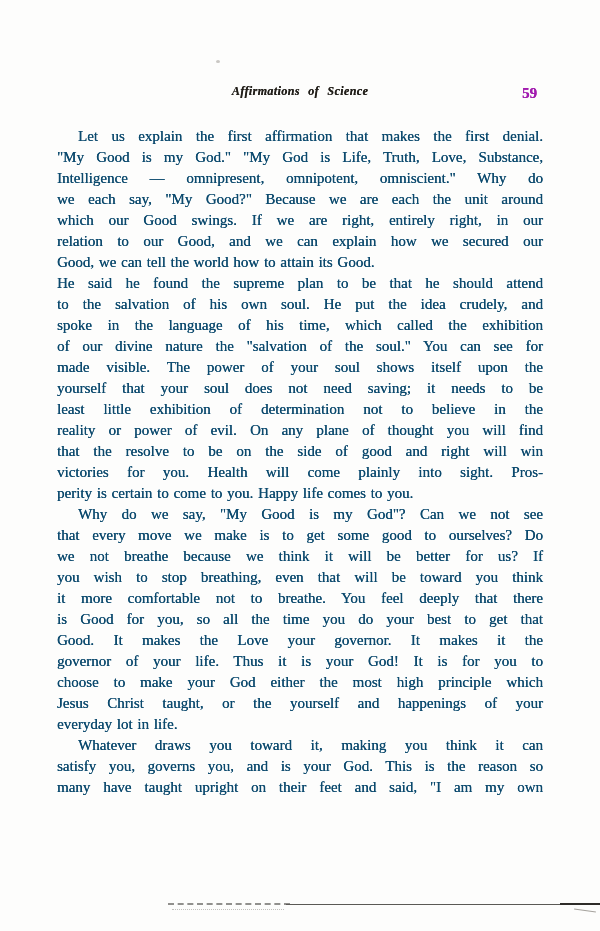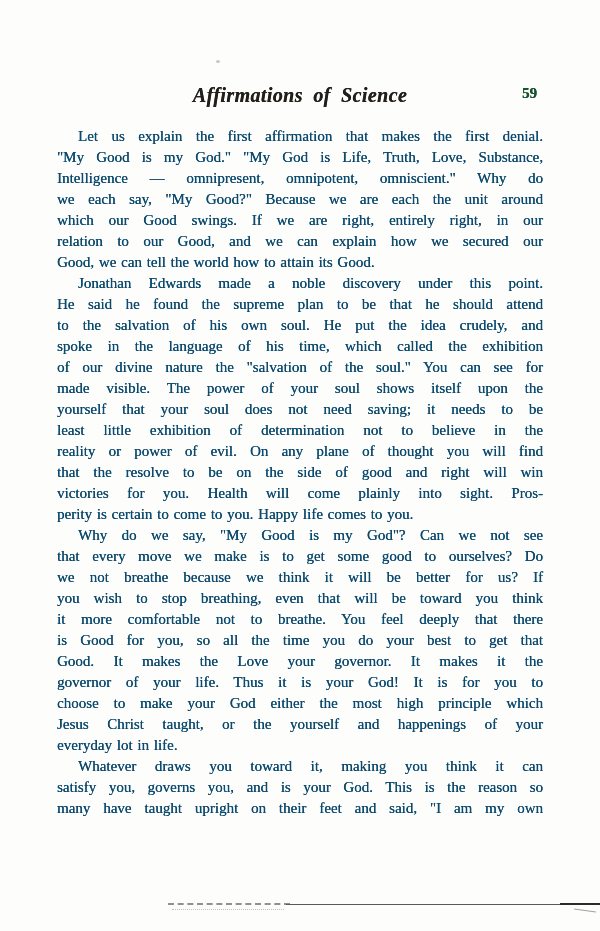--- a/index.html
+++ b/index.html
@@ -28,33 +28,33 @@
     position: absolute;
     left: 57px;
     top: 84px;
     width: 486px;
     height: 22px;
   }
   .running-head {
     text-align: center;
     font-style: italic;
     font-weight: bold;
-    font-size: 20px;
+    font-size: 12px;
     letter-spacing: 0.4px;
     word-spacing: 5px;
     color: #221f1a;
     text-shadow: 0.2px 0 0 currentColor;
   }
   .page-number {
     position: absolute;
     right: 6px;
     top: 1px;
     font-size: 15px;
     font-weight: bold;
-    color: #14532d;
+    color: #a21caf;
     text-shadow: 0.2px 0 0 currentColor;
   }
   .body-text {
     position: absolute;
     left: 57px;
     top: 126px;
     width: 486px;
     color: #0c4a6e;
   }
   .line {
@@ -127,21 +127,20 @@
       <div class="para">
         <div class="line first">Let us explain the first affirmation that makes the first denial.</div>
         <div class="line">"My Good is my God."  "My God is Life, Truth, Love, Substance,</div>
         <div class="line">Intelligence — omnipresent, omnipotent, omniscient."  Why do</div>
         <div class="line">we each say, "My Good?"  Because we are each the unit around</div>
         <div class="line">which our Good swings.  If we are right, entirely right, in our</div>
         <div class="line">relation to our Good, and we can explain how we secured our</div>
         <div class="line lastline">Good, we can tell the world how to attain its Good.</div>
       </div>
       <div class="para">
-        <div class="line first">Jonathan Edwards made a noble discovery under this point.</div>
         <div class="line">He said he found the supreme plan to be that he should attend</div>
         <div class="line">to the salvation of his own soul.  He put the idea crudely, and</div>
         <div class="line">spoke in the language of his time, which called the exhibition</div>
         <div class="line">of our divine nature the "salvation of the soul."  You can see for</div>
         <div class="line">made visible.  The power of your soul shows itself upon the</div>
         <div class="line">yourself that your soul does not need saving; it needs to be</div>
         <div class="line">least little exhibition of determination not to believe in the</div>
         <div class="line">reality or power of evil.  On any plane of thought you will find</div>
         <div class="line">that the resolve to be on the side of good and right will win</div>
         <div class="line">victories for you.  Health will come plainly into sight.  Pros-</div>

